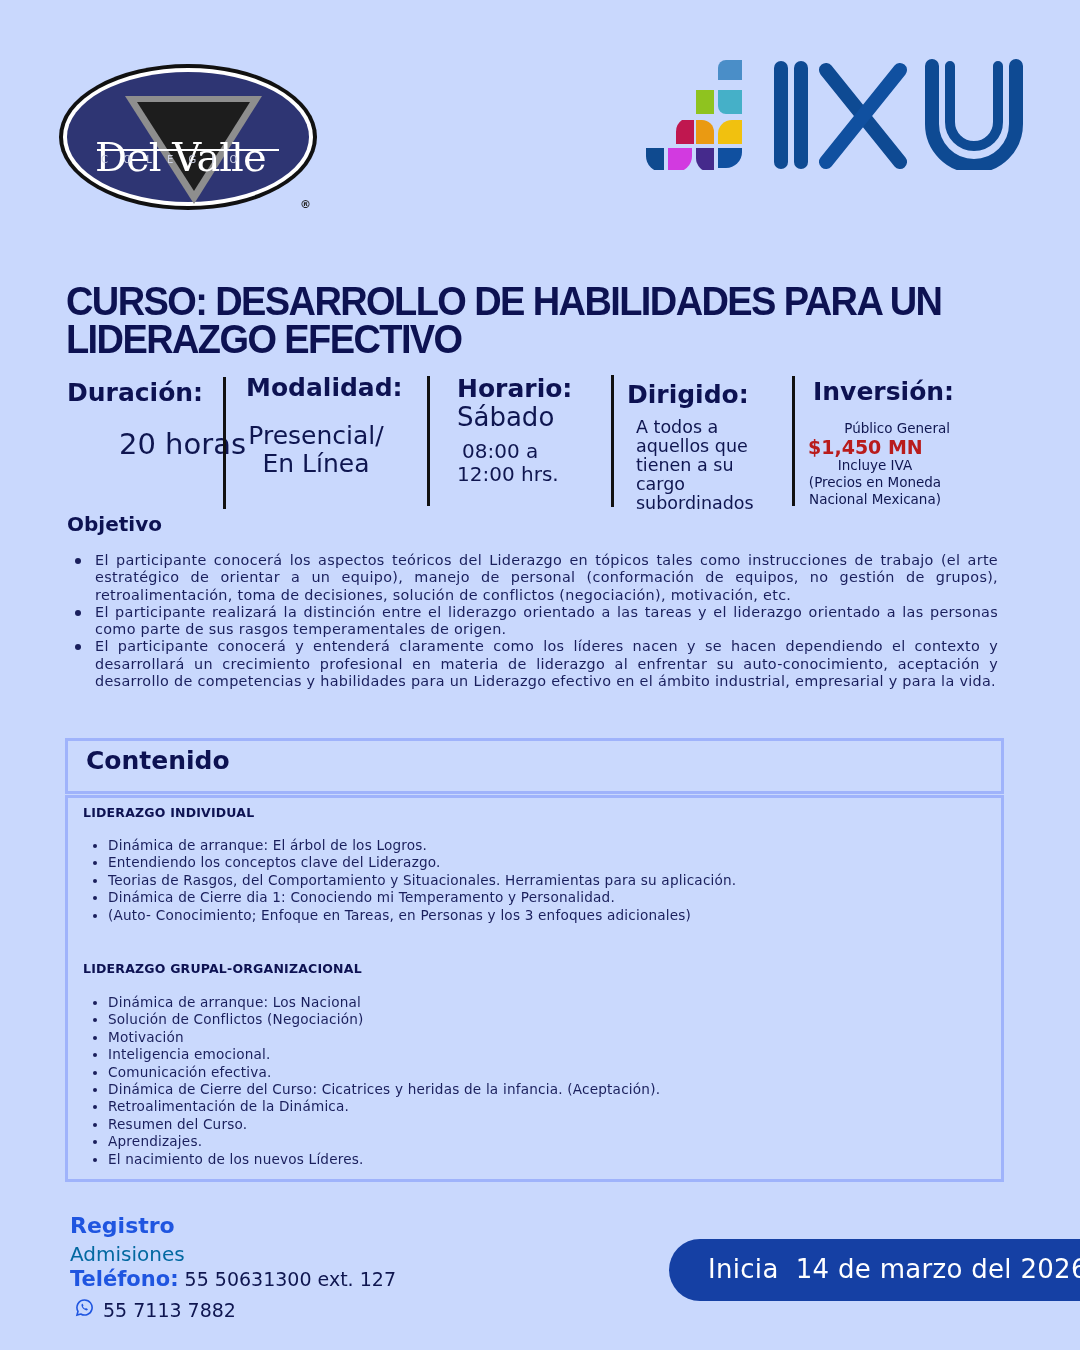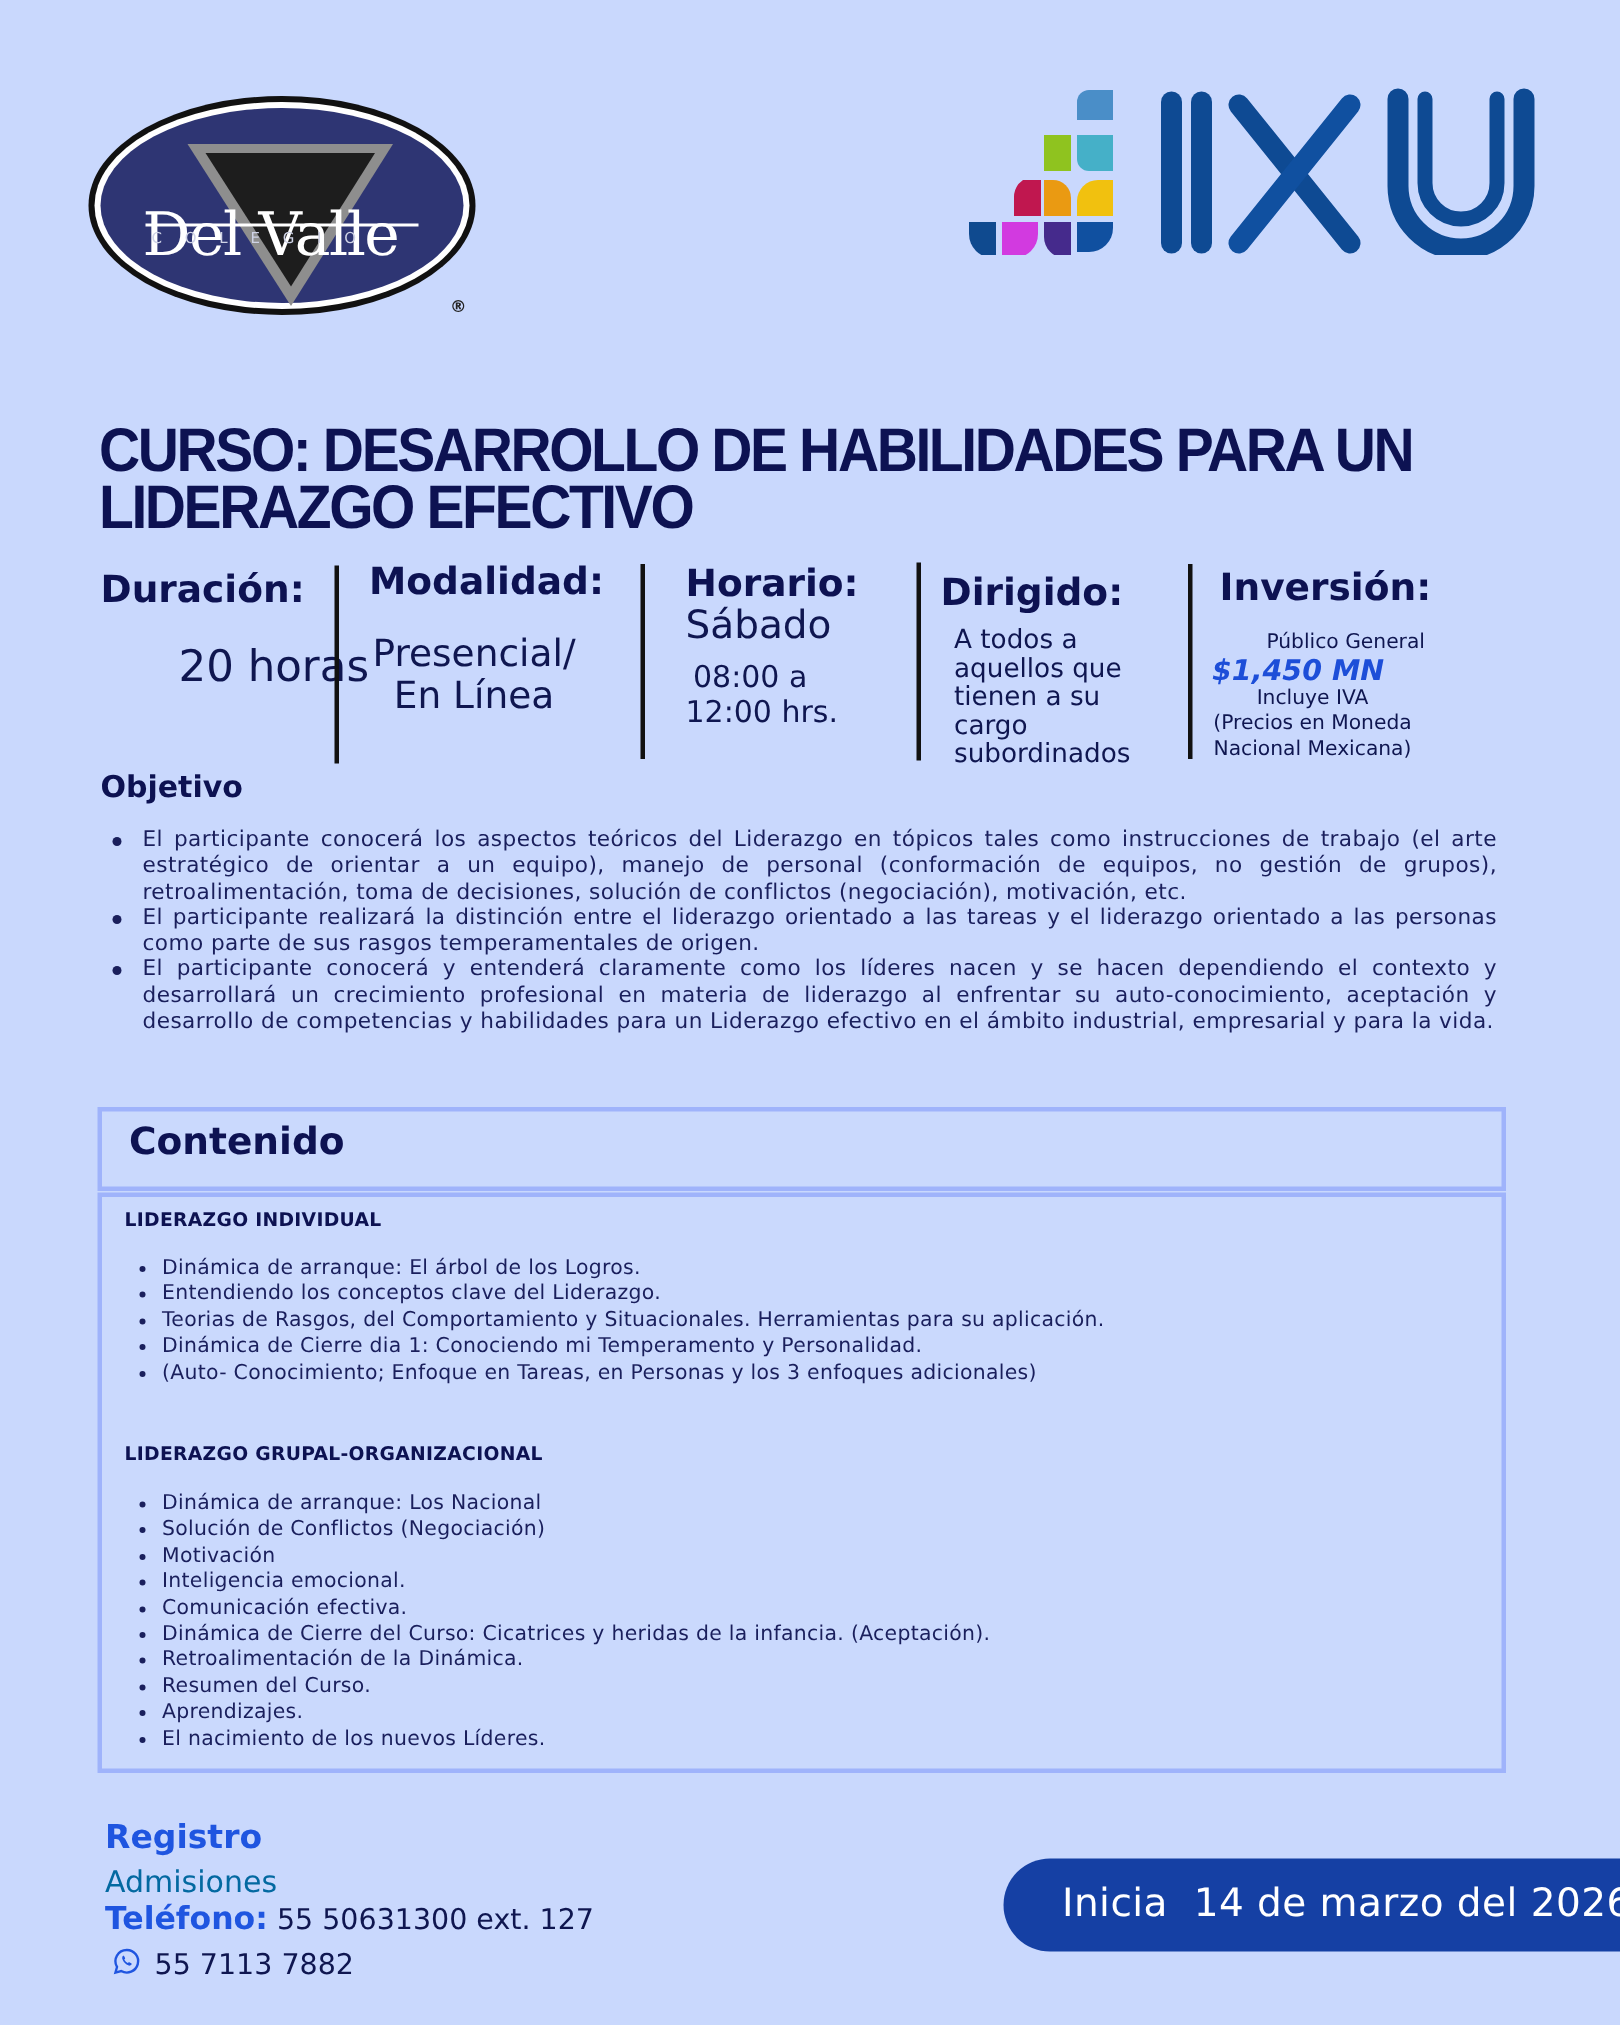--- a/index.html
+++ b/index.html
@@ -160,21 +160,21 @@
   <div>tienen a su</div>
   <div>cargo</div>
   <div>subordinados</div>
 </div>
 
 <div class="abs vline" style="left:792px;top:376px;height:130px;"></div>
 
 <div class="abs info-head" style="left:813px;top:377px;">Inversión:</div>
 <div class="abs info-val" style="left:800px;top:420px;width:150px;text-align:center;font-size:13.5px;line-height:17px;">
   <div style="text-align:right;padding-left:8px;">Público General</div>
-  <div style="text-align:left;padding-left:8px;font-weight:bold;font-size:19px;line-height:20px;color:#1d4ed8;font-style:italic;">$1,450 MN</div>
+  <div style="text-align:left;padding-left:8px;font-weight:bold;font-size:19px;line-height:20px;color:#b91c1c;">$1,450 MN</div>
   <div>Incluye IVA</div>
   <div>(Precios en Moneda</div>
   <div>Nacional Mexicana)</div>
 </div>
 
 <div class="abs obj-head">Objetivo</div>
 <ul class="abs obj-list">
   <li>El participante conocerá los aspectos teóricos del Liderazgo en tópicos tales como instrucciones de trabajo (el arte estratégico de orientar a un equipo), manejo de personal (conformación de equipos, no gestión de grupos), retroalimentación, toma de decisiones, solución de conflictos (negociación), motivación, etc.</li>
   <li>El participante realizará la distinción entre el liderazgo orientado a las tareas y el liderazgo orientado a las personas como parte de sus rasgos temperamentales de origen.</li>
   <li>El participante conocerá y entenderá claramente como los líderes nacen y se hacen dependiendo el contexto y desarrollará un crecimiento profesional en materia de liderazgo al enfrentar su auto-conocimiento, aceptación y desarrollo de competencias y habilidades para un Liderazgo efectivo en el ámbito industrial, empresarial y para la vida.</li>

